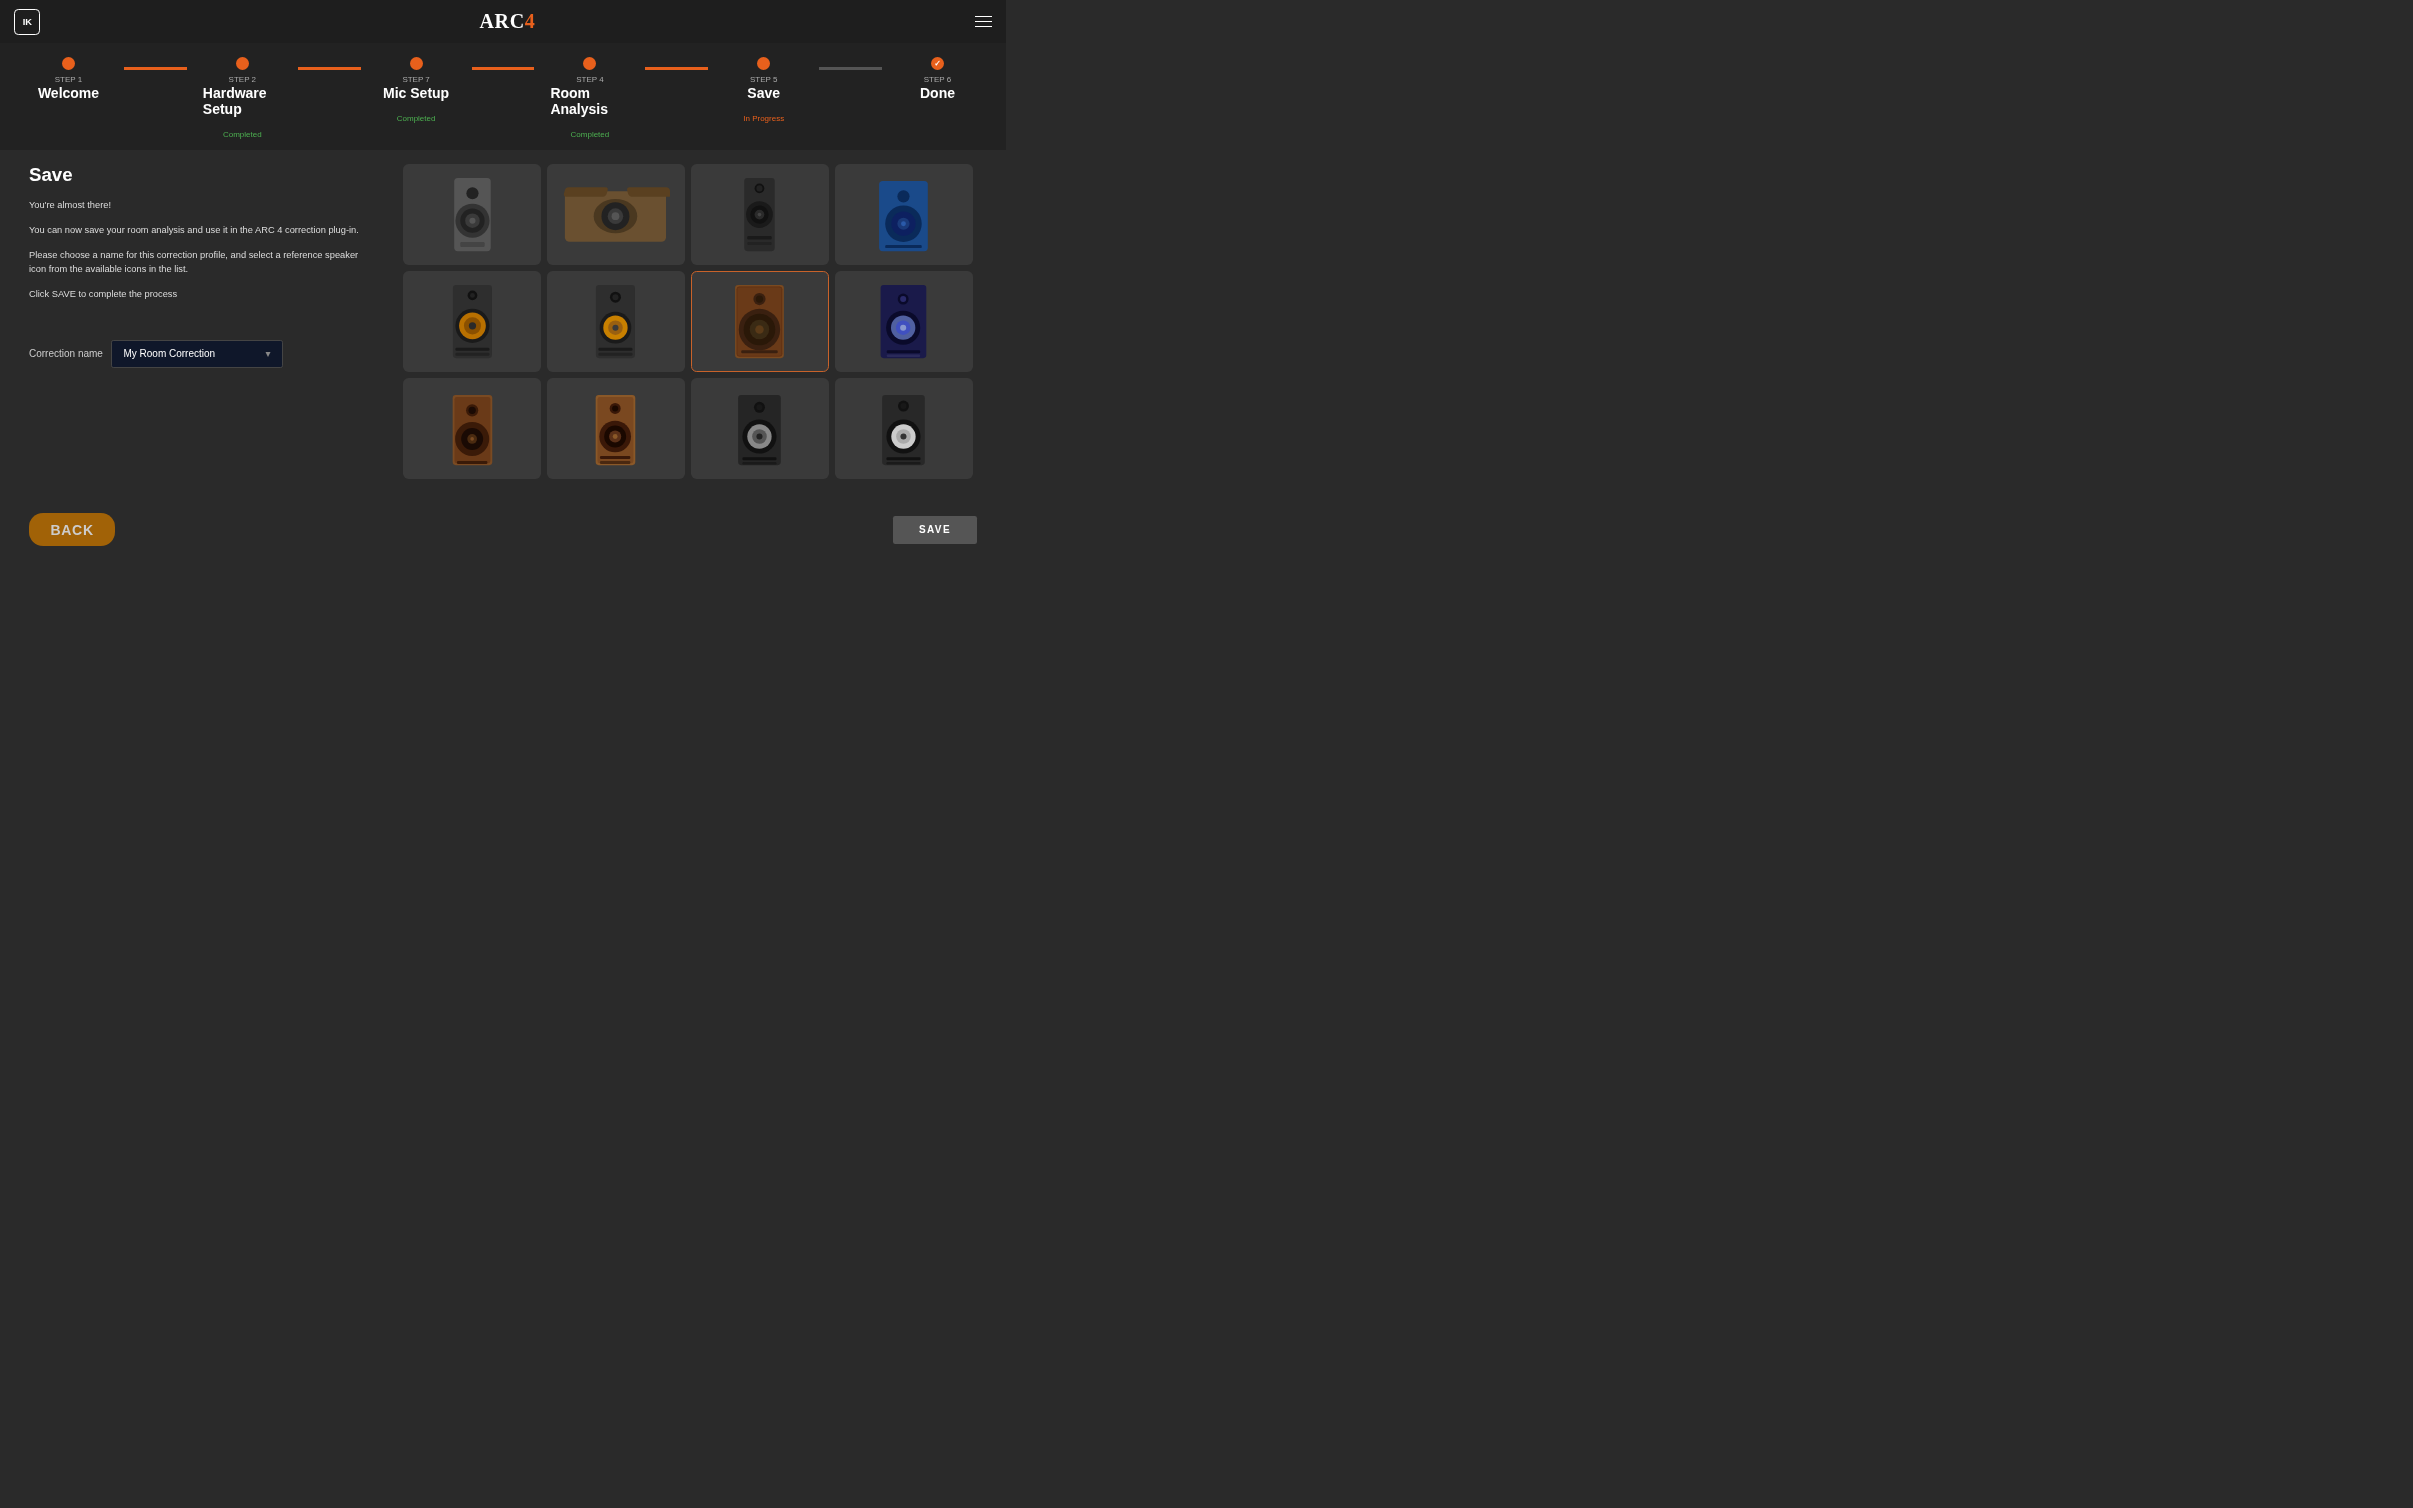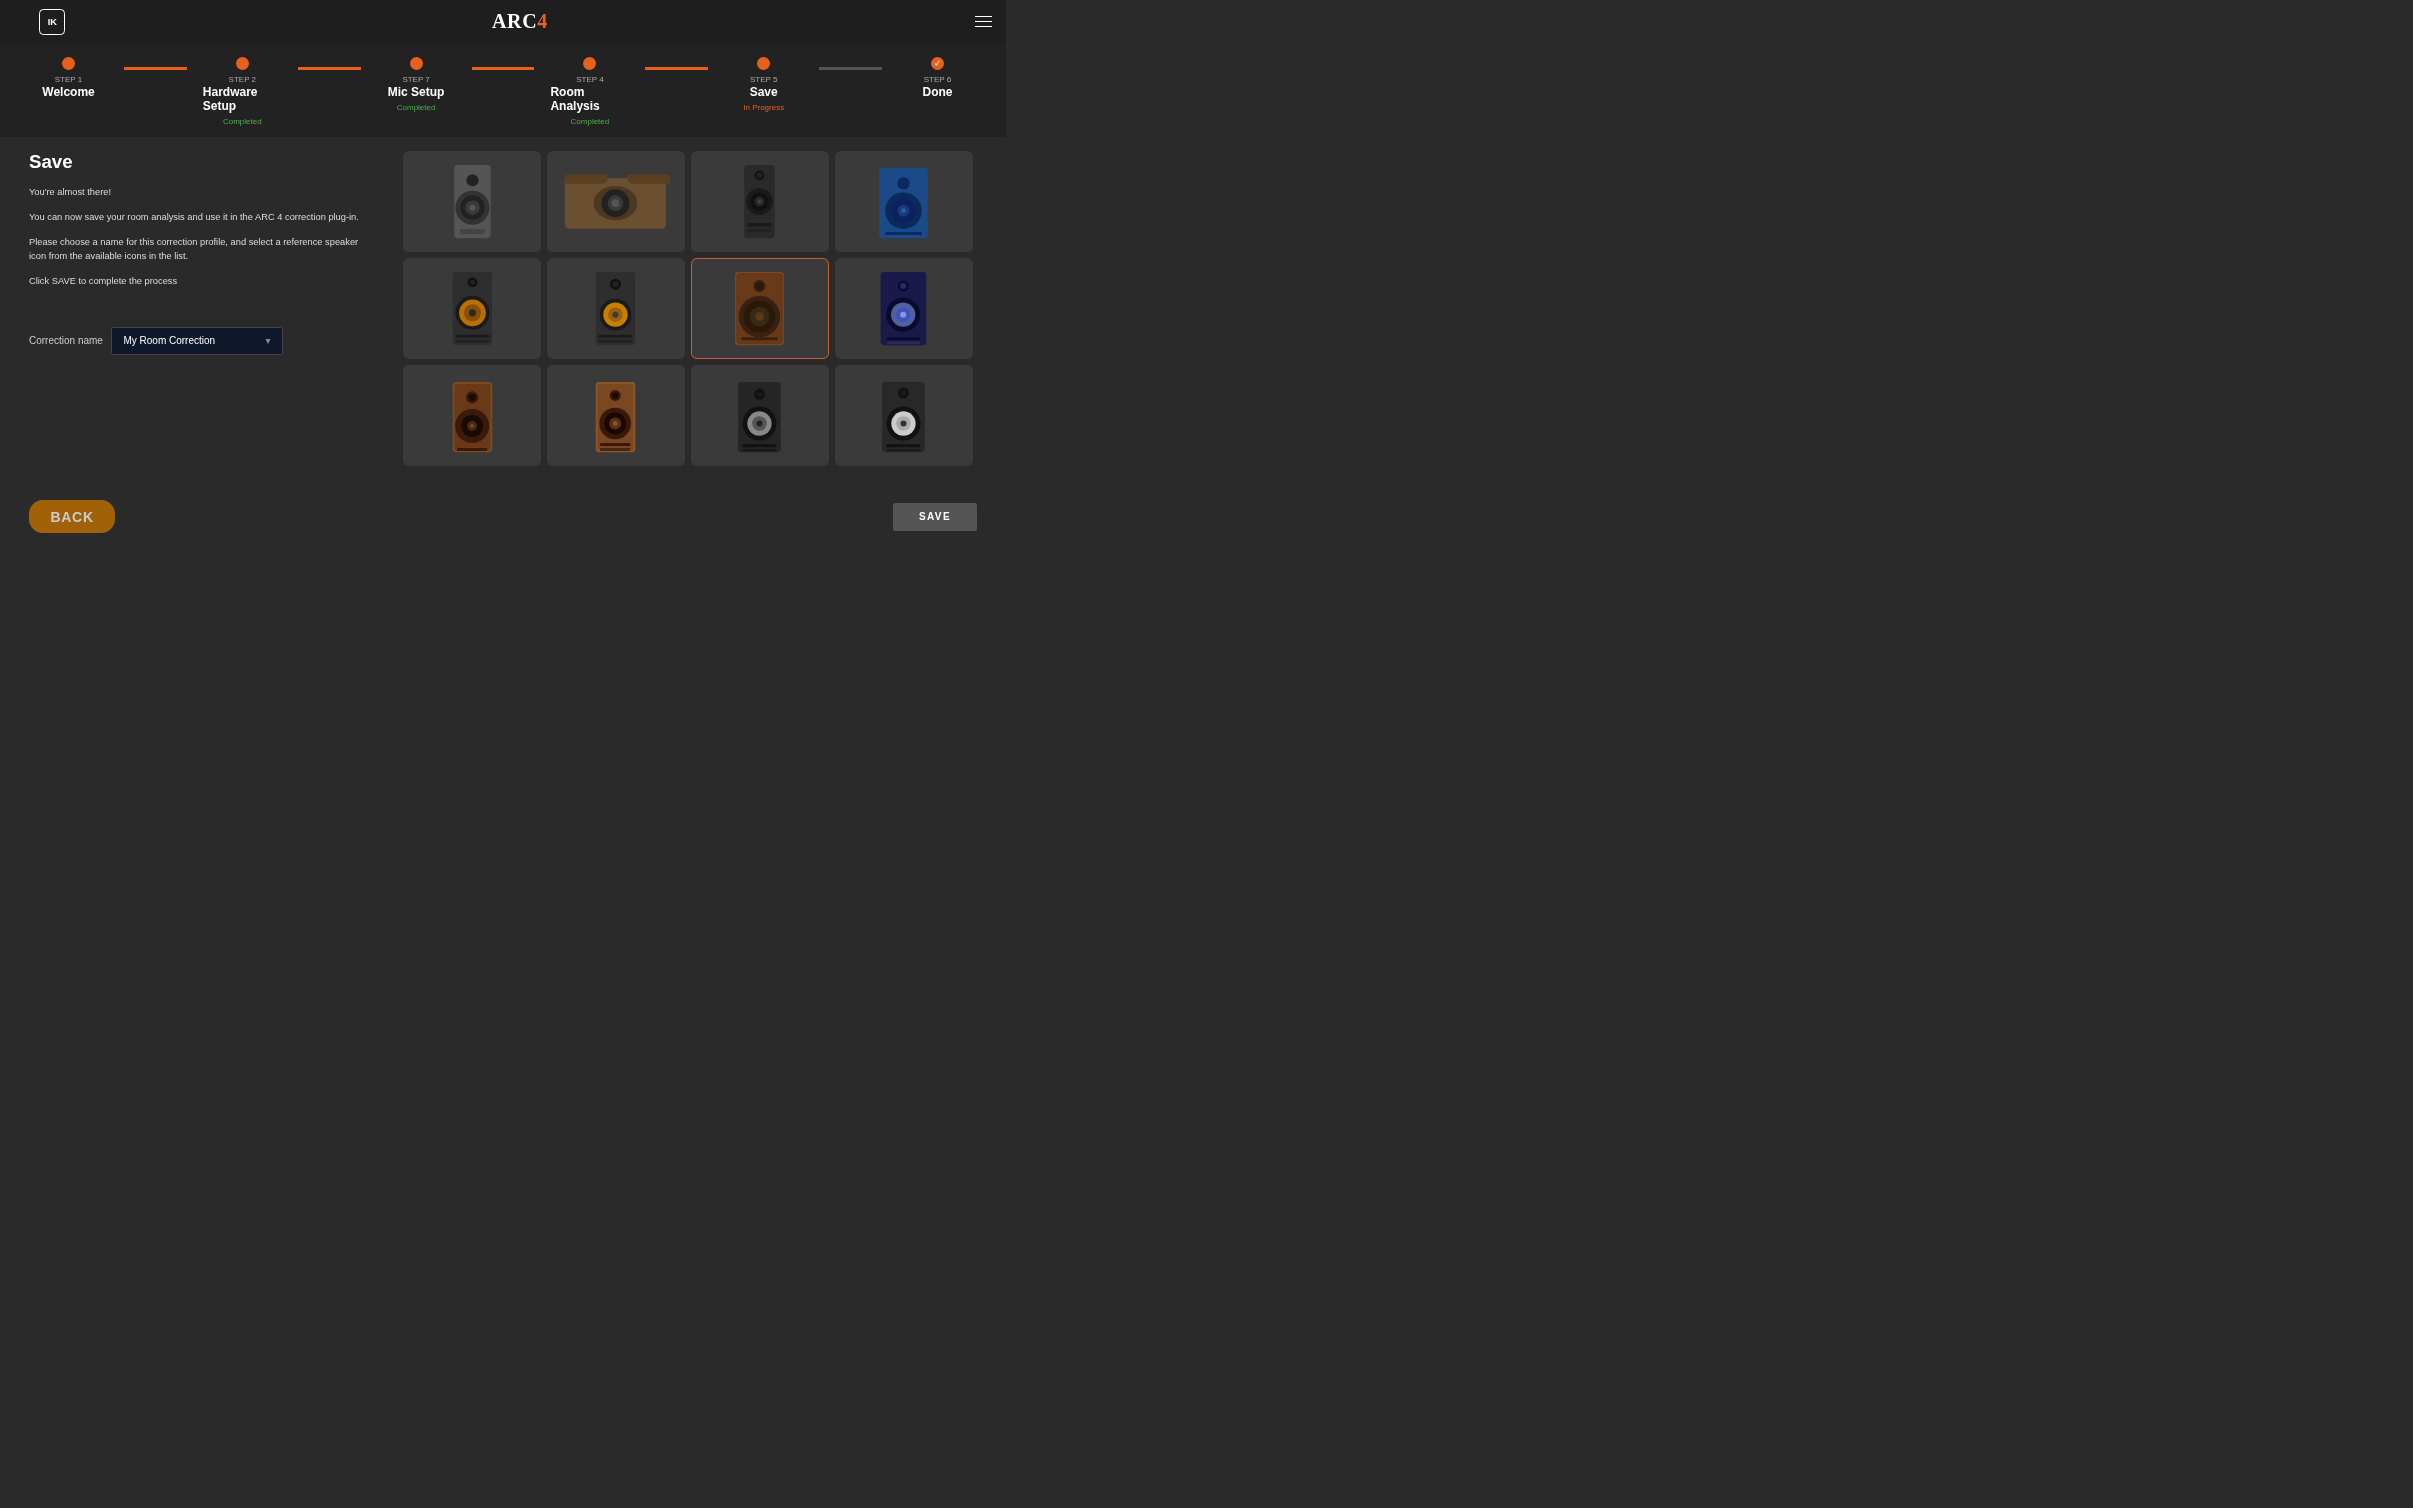--- a/index.html
+++ b/index.html
@@ -24,21 +24,20 @@
     .logo-icon {
       width: 26px;
       height: 26px;
       border: 1.4px solid #fff;
       border-radius: 4.3px;
       display: flex;
       align-items: center;
       justify-content: center;
       font-weight: bold;
       font-size: 9.3px;
-      margin-left: 25px;
     }
     .app-title {
       font-size: 20px;
       font-weight: 900;
       letter-spacing: 0.7px;
       font-family: Liberation Serif, serif;
     }
     .app-title .orange { color: #e8601c; }
     .hamburger {
       display: flex;
@@ -98,24 +97,24 @@
       flex-direction: column;
       align-items: center;
       min-width: 79px;
     }
     .step-number {
       font-size: 8px;
       color: #aaa;
       margin-bottom: 1.4px;
     }
     .step-label {
-      font-size: 12px;
+      font-size: 14px;
       font-weight: 600;
       color: #fff;
-      margin-bottom: 4px;
+      margin-bottom: 13px;
     }
     .step-status {
       font-size: 8px;
     }
     .step-status.green { color: #4caf50; }
     .step-status.orange { color: #e8601c; }
 
     
     .main-content {
       display: flex;

